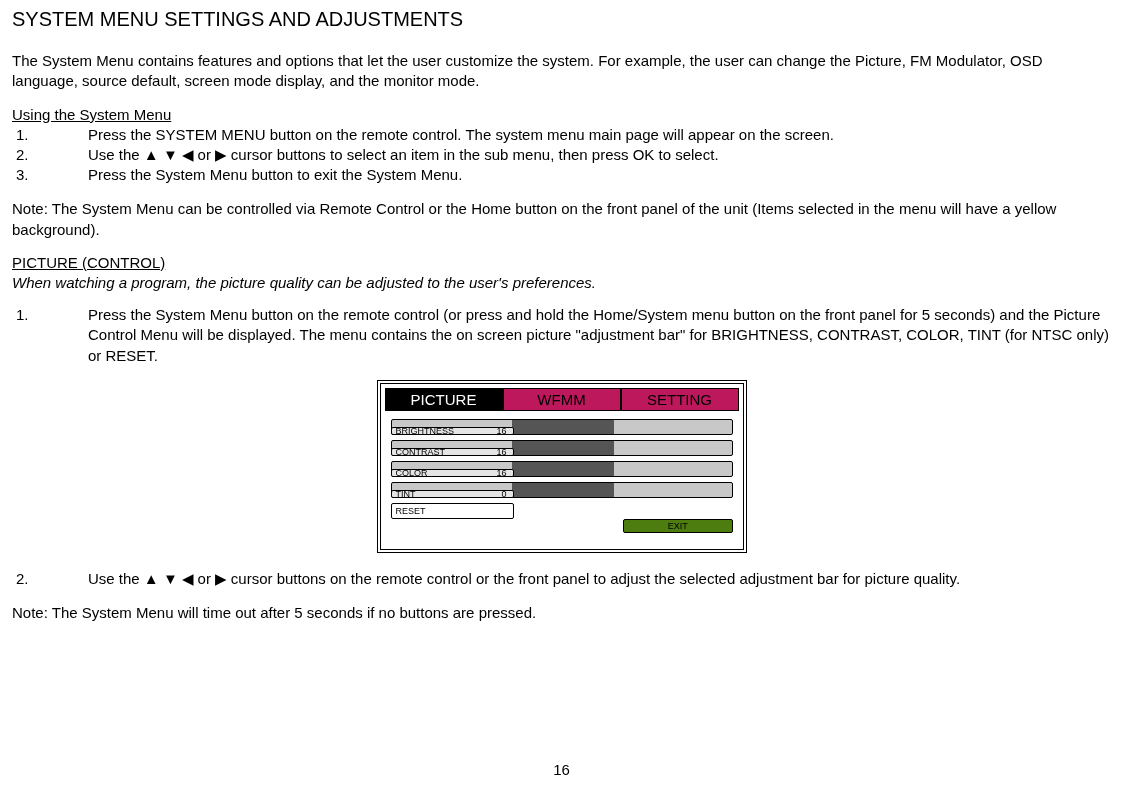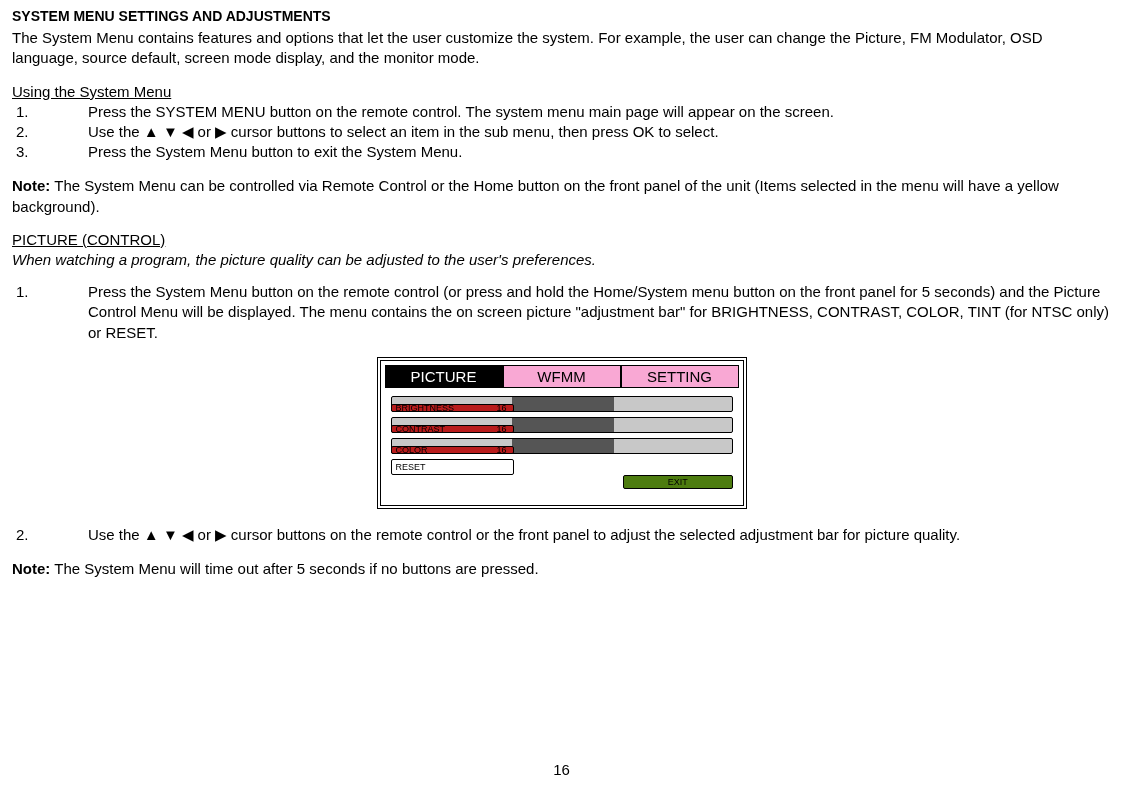--- a/index.html
+++ b/index.html
@@ -11,23 +11,23 @@
       font-family: "Myriad Pro", "Segoe UI", Arial, sans-serif;
       font-size: 15px;
       color: #000;
       background: #fff;
       width: 1123px;
       height: 790px;
       padding: 8px 12px 0 12px;
       position: relative;
     }
     .title {
-      font-weight: bold;
-      font-size: 14px;
-      margin-bottom: 4px;
+      font-weight: normal;
+      font-size: 20px;
+      margin-bottom: 20px;
     }
     .intro {
       line-height: 1.35;
       margin-bottom: 14px;
     }
     .section-heading {
       font-weight: normal;
       text-decoration: underline;
       margin-bottom: 2px;
     }
@@ -47,21 +47,21 @@
     }
     ol li .body {
       flex: 1;
       margin-left: 44px;
     }
     .note {
       line-height: 1.35;
       margin-bottom: 14px;
     }
     .note .lbl {
-      font-weight: bold;
+      font-weight: normal;
     }
     .para {
       line-height: 1.35;
       margin-bottom: 12px;
       font-style: italic;
     }
     
     .menu-wrap {
       width: 370px;
       margin: 0 auto 16px auto;
@@ -71,21 +71,21 @@
     }
     .tabs {
       display: flex;
     }
     .tab {
       flex: 1;
       border: 1px solid #000;
       text-align: center;
       font-size: 15px;
       padding: 2px 0;
-      background: #f9a8d4;
+      background: #be185d;
     }
     .tab.active {
       background: #000;
       color: #fff;
     }
     .sliders {
       margin-top: 8px;
       padding: 0 6px 6px 6px;
     }
     .slider-row {
@@ -106,21 +106,21 @@
       left: 35.5%;
       top: 0;
       bottom: 0;
       width: 30%;
       background: #555;
     }
     .slider-label-box {
       position: absolute;
       left: 0; top: 8px; bottom: 0;
       width: 36%;
-      background: #b91c1c;
+      background: #e5e5e5;
       border: 1px solid #000;
       border-radius: 2px;
       display: flex;
       align-items: center;
       padding: 0 4px;
       font-size: 9px;
       font-family: Arial, sans-serif;
     }
     .slider-label-box .name {
       flex: 1;
@@ -229,20 +229,29 @@
     </div>
     <div class="slider-row">
       <div class="slider-track">
           <div class="slider-fill"></div>
         </div>
       <div class="slider-label-box">
         <span class="name">COLOR</span>
         <span class="val">16</span>
       </div>
     </div>
+    <div class="slider-row">
+      <div class="slider-track">
+          <div class="slider-fill"></div>
+        </div>
+      <div class="slider-label-box">
+        <span class="name">TINT</span>
+        <span class="val">0</span>
+      </div>
+    </div>
     <div class="reset-row">
       <span>RESET</span>
     </div>
     <div class="exit-row">
       <div class="exit-btn">
         <span>EXIT</span>
       </div>
     </div>
   </div>
 </div>

